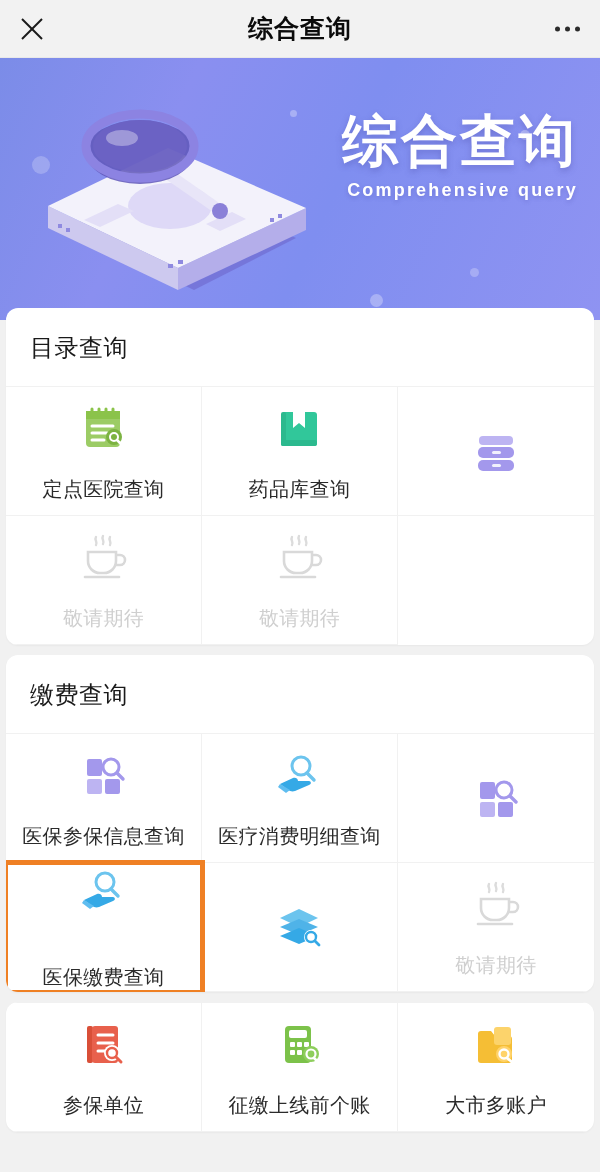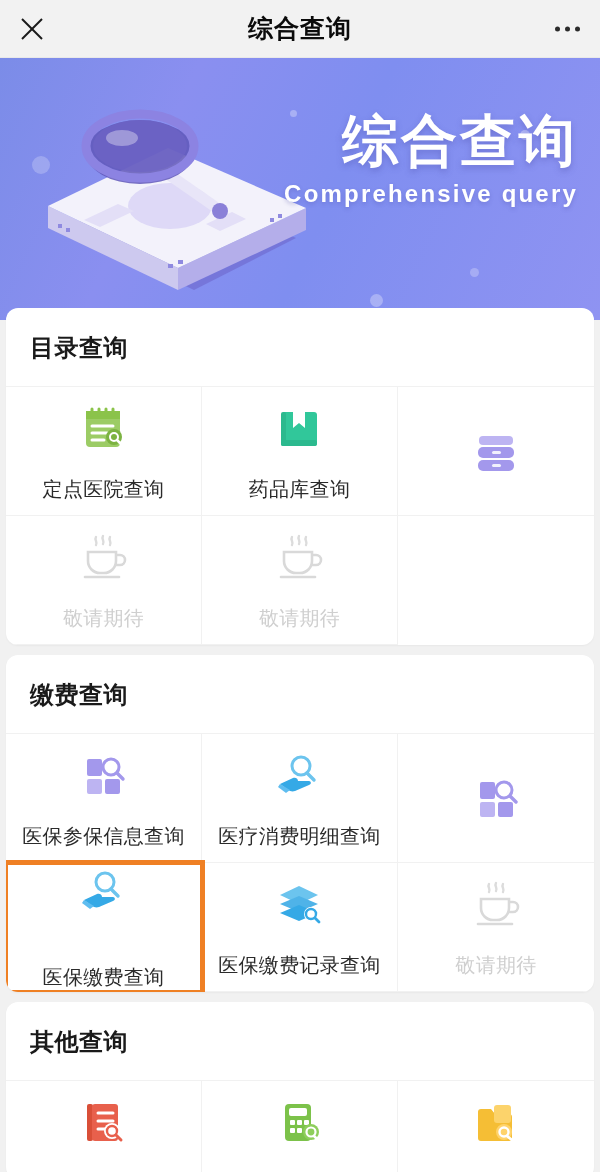--- a/index.html
+++ b/index.html
@@ -70,36 +70,36 @@
     position: absolute; right: 22px; top: 52px;
     text-align: right;
   }
   .banner-cn {
     font-size: 56px; font-weight: 700; color: #ffffff;
     letter-spacing: 3px; line-height: 1.1;
     text-shadow: 0 3px 6px rgba(70,70,160,.35);
   }
   .banner-en {
     margin-top: 8px;
-    font-size: 24px; font-weight: 700; color: #ffffff;
+    font-size: 18px; font-weight: 700; color: #ffffff;
     letter-spacing: 2.2px;
     text-shadow: 0 2px 4px rgba(70,70,160,.3);
   }
 
   
   .card {
     background: #ffffff;
     border-radius: 12px;
     margin: 10px 6px 0 6px;
     overflow: hidden;
     box-shadow: 0 1px 2px rgba(0,0,0,.04);
   }
   .card.first { margin-top: -12px; position: relative; z-index: 3; }
   .card-title {
-    font-size: 24px; font-weight: 700; color: #1a1a1a;
+    font-size: 24px; font-weight: 400; color: #1a1a1a;
     padding: 24px 0 22px 24px;
     letter-spacing: .5px;
   }
   .grid { display: flex; flex-wrap: wrap; border-top: 1px solid #f1f1f1; }
   .cell {
     width: 33.3333%;
     height: 129px;
     border-right: 1px solid #f1f1f1;
     border-bottom: 1px solid #f1f1f1;
     display: flex; flex-direction: column;
@@ -319,41 +319,39 @@
           <div class="cell-icon">
   <svg width="52" height="52" viewBox="0 0 52 52">
     <polygon points="26,8 45,17 26,26 7,17" fill="#6cc4ee"></polygon>
     <polygon points="26,18 45,26 26,34 7,26" fill="#4fb3e8"></polygon>
     <polygon points="26,27 45,35 26,43 7,35" fill="#35a9e6"></polygon>
     <circle cx="38" cy="36" r="7" fill="#ffffff"></circle>
     <circle cx="38" cy="36" r="5" fill="none" stroke="#35a9e6" stroke-width="2.4"></circle>
     <line x1="42" y1="40" x2="46" y2="44" stroke="#35a9e6" stroke-width="2.8" stroke-linecap="round"></line>
   </svg>
 </div>
-          <div class="cell-label">医保缴费记录查询</div>
         </div>
         <div class="cell disabled">
           <div class="cell-icon">
   <svg width="52" height="52" viewBox="0 0 52 52">
     <g stroke="#dcdcdc" stroke-width="2.4" fill="none" stroke-linecap="round">
       <path d="M19 14 c2 -3 -2 -5 0 -8"></path>
       <path d="M26 13 c2 -3 -2 -5 0 -8"></path>
       <path d="M33 14 c2 -3 -2 -5 0 -8"></path>
     </g>
     <path d="M11 21 h28 v9 a12 12 0 0 1 -12 12 h-4 a12 12 0 0 1 -12 -12 z" fill="none" stroke="#d9d9d9" stroke-width="2.6"></path>
     <path d="M39 24 h4 a5 5 0 0 1 0 10 h-4" fill="none" stroke="#d9d9d9" stroke-width="2.6"></path>
     <line x1="8" y1="46" x2="42" y2="46" stroke="#d9d9d9" stroke-width="2.6" stroke-linecap="round"></line>
   </svg>
 </div>
           <div class="cell-label">敬请期待</div>
         </div>
       </div>
     </div>
     <div class="card cut">
-      <div class="card-title">其他查询</div>
       <div class="grid">
         <div class="cell">
           <div class="cell-icon">
   <svg width="52" height="52" viewBox="0 0 52 52">
     <rect x="10" y="8" width="6" height="37" rx="2" fill="#d94f38"></rect>
     <rect x="15" y="8" width="26" height="37" rx="3" fill="#e8604c"></rect>
     <g stroke="#ffffff" stroke-width="3" stroke-linecap="round">
       <line x1="21" y1="17" x2="36" y2="17"></line>
                 <line x1="21" y1="25" x2="36" y2="25"></line>
                 <line x1="21" y1="33" x2="31" y2="33"></line>

